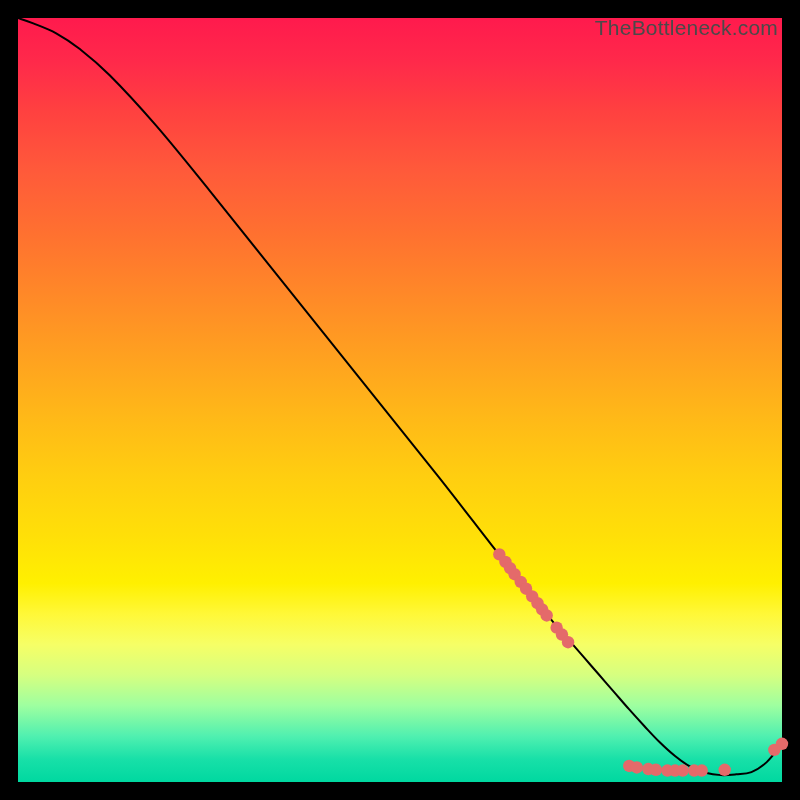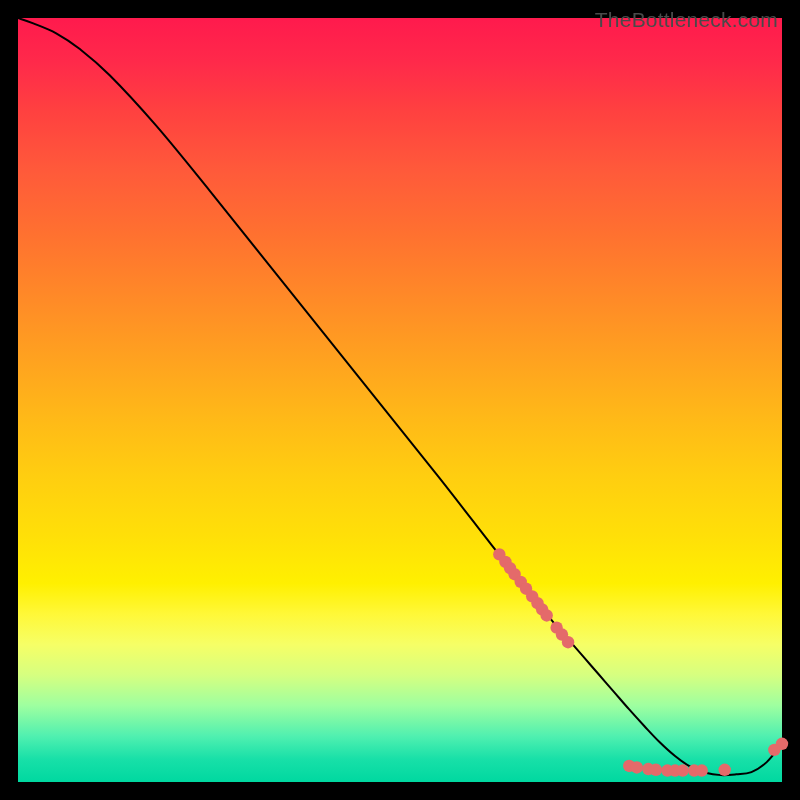--- a/index.html
+++ b/index.html
@@ -32,21 +32,21 @@
       #f6ff66 82%,
       #d6ff80 86%,
       #9effa0 90%,
       #50f0b0 94%,
       #18e0a8 97%,
       #00d8a0 100%
     );
   }
   .attrib {
     position: absolute;
-    top: 8px;
+    top: 16px;
     right: 22px;
     font-family: Arial, Helvetica, sans-serif;
     font-size: 21px;
     font-weight: 500;
     color: #4a4a4a;
     letter-spacing: 0.2px;
   }
   svg.plot {
     position: absolute;
     left: 18px;

